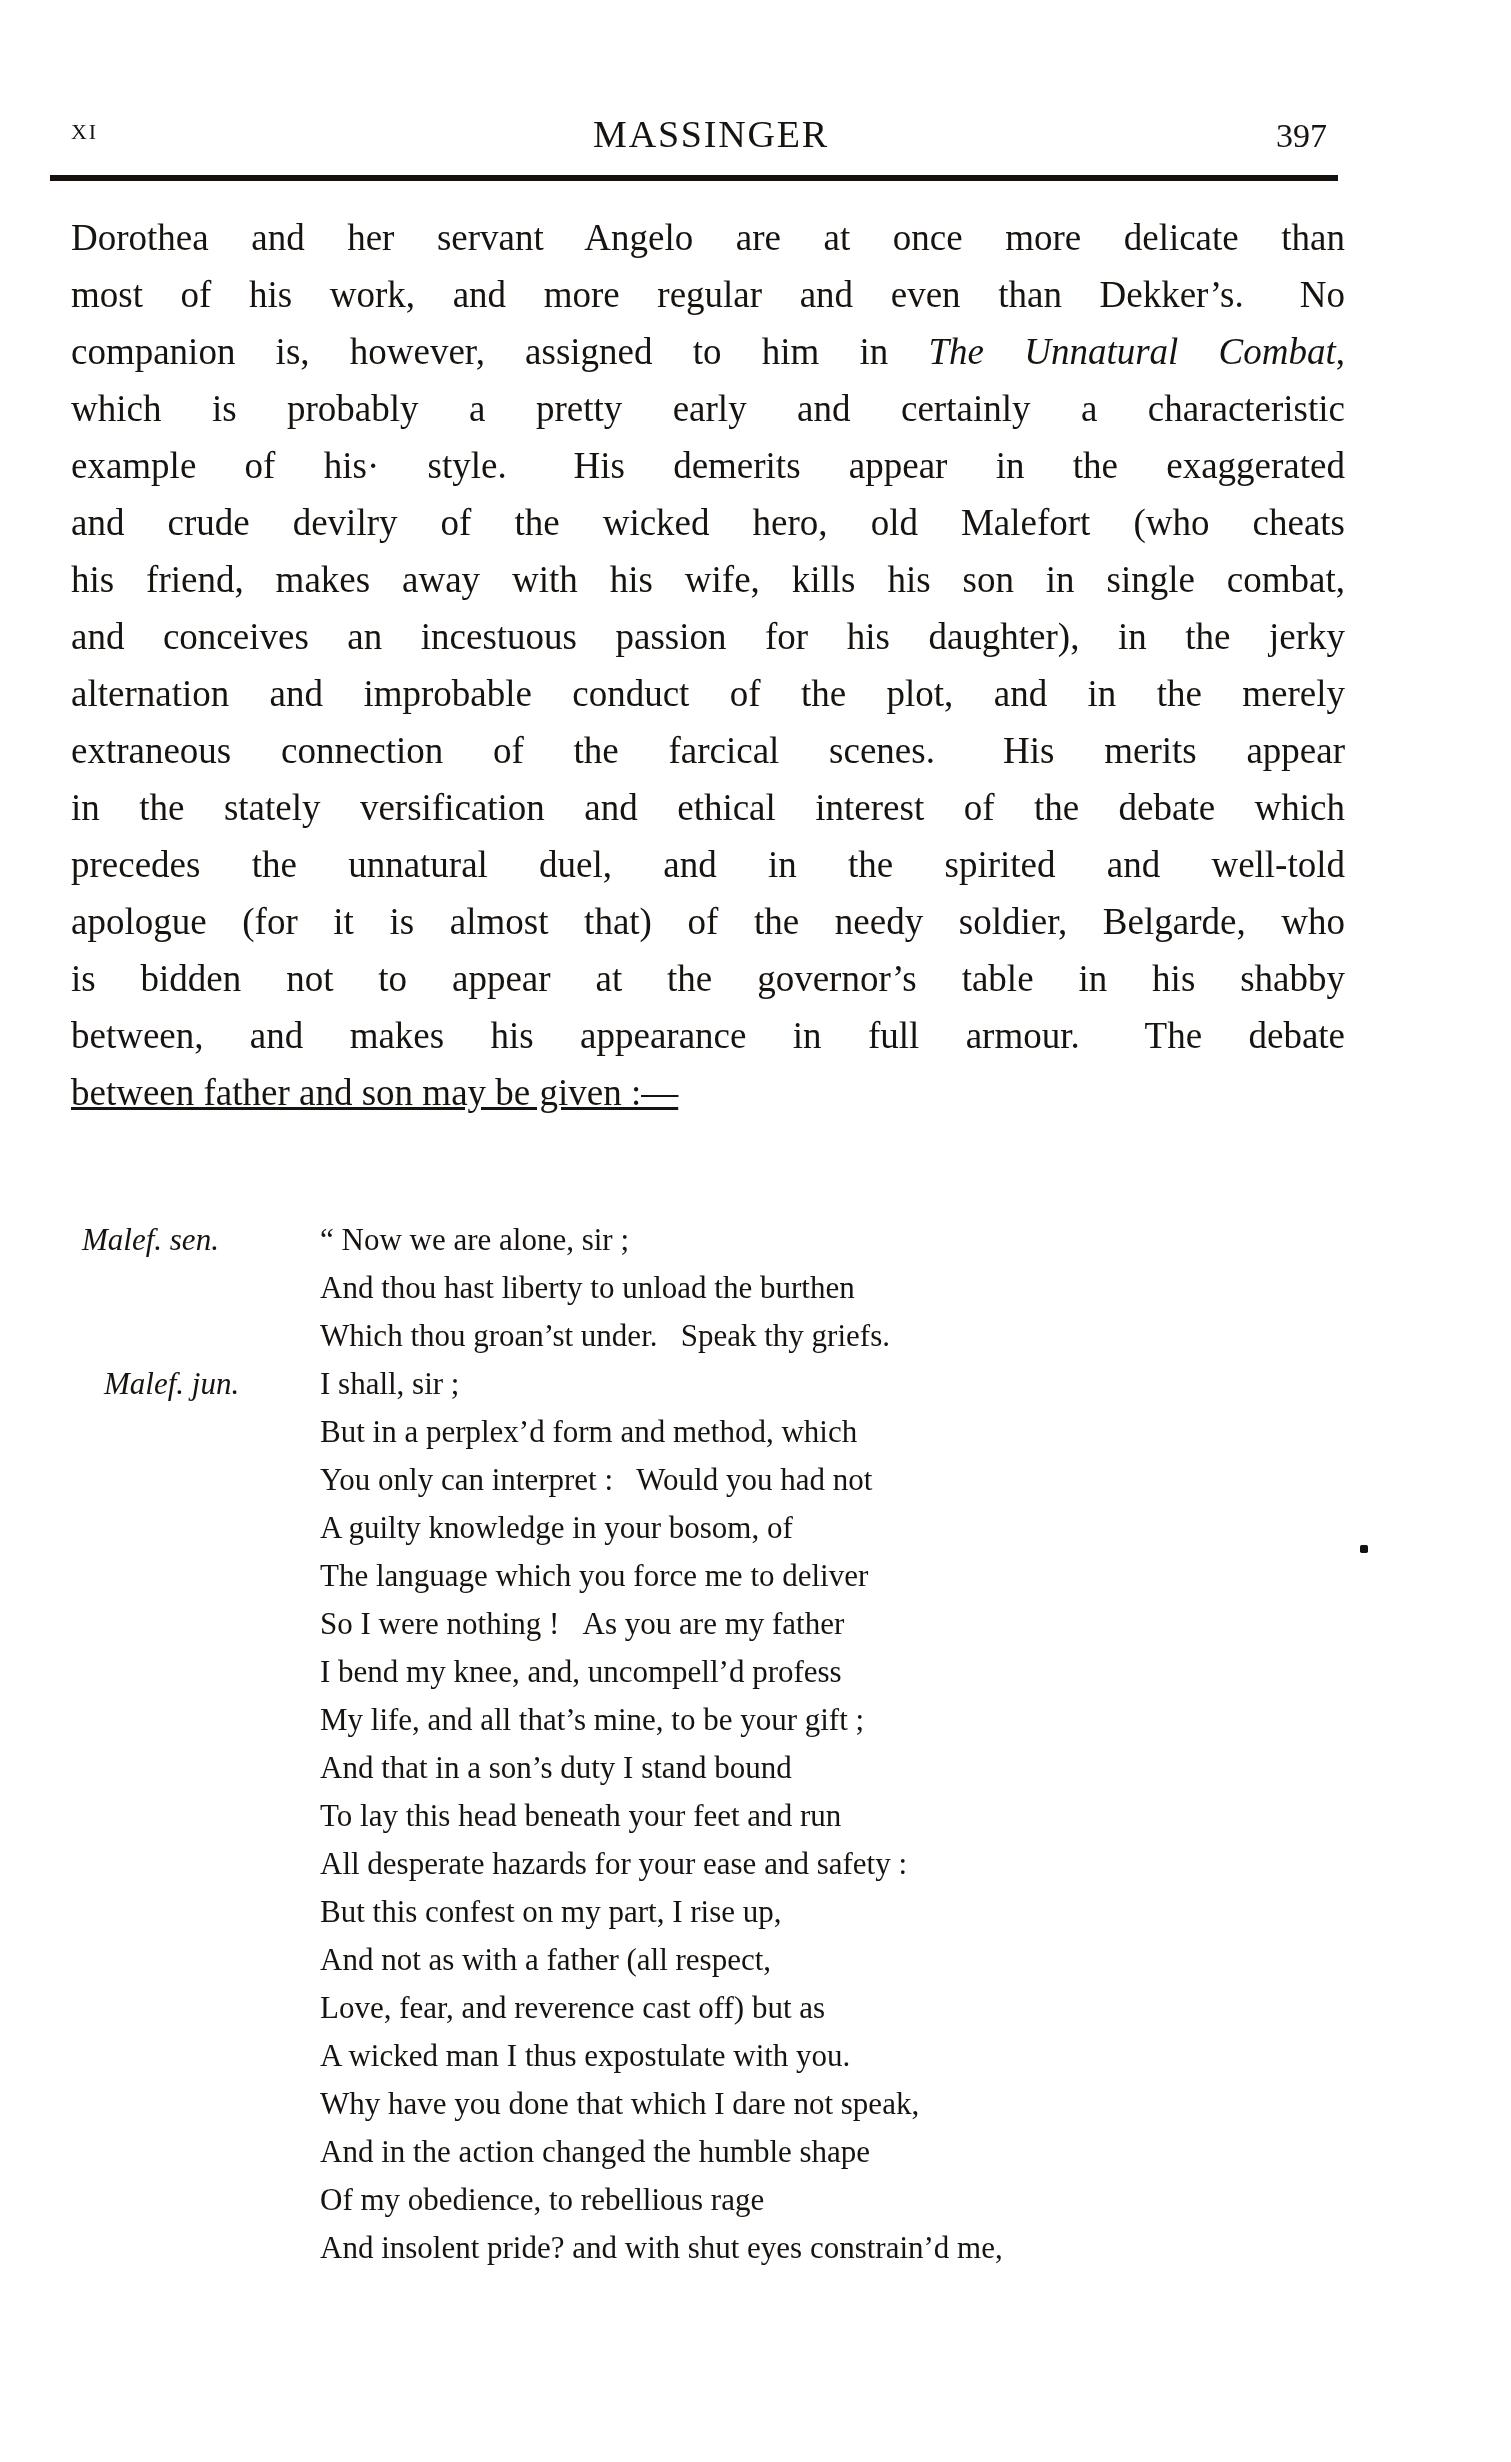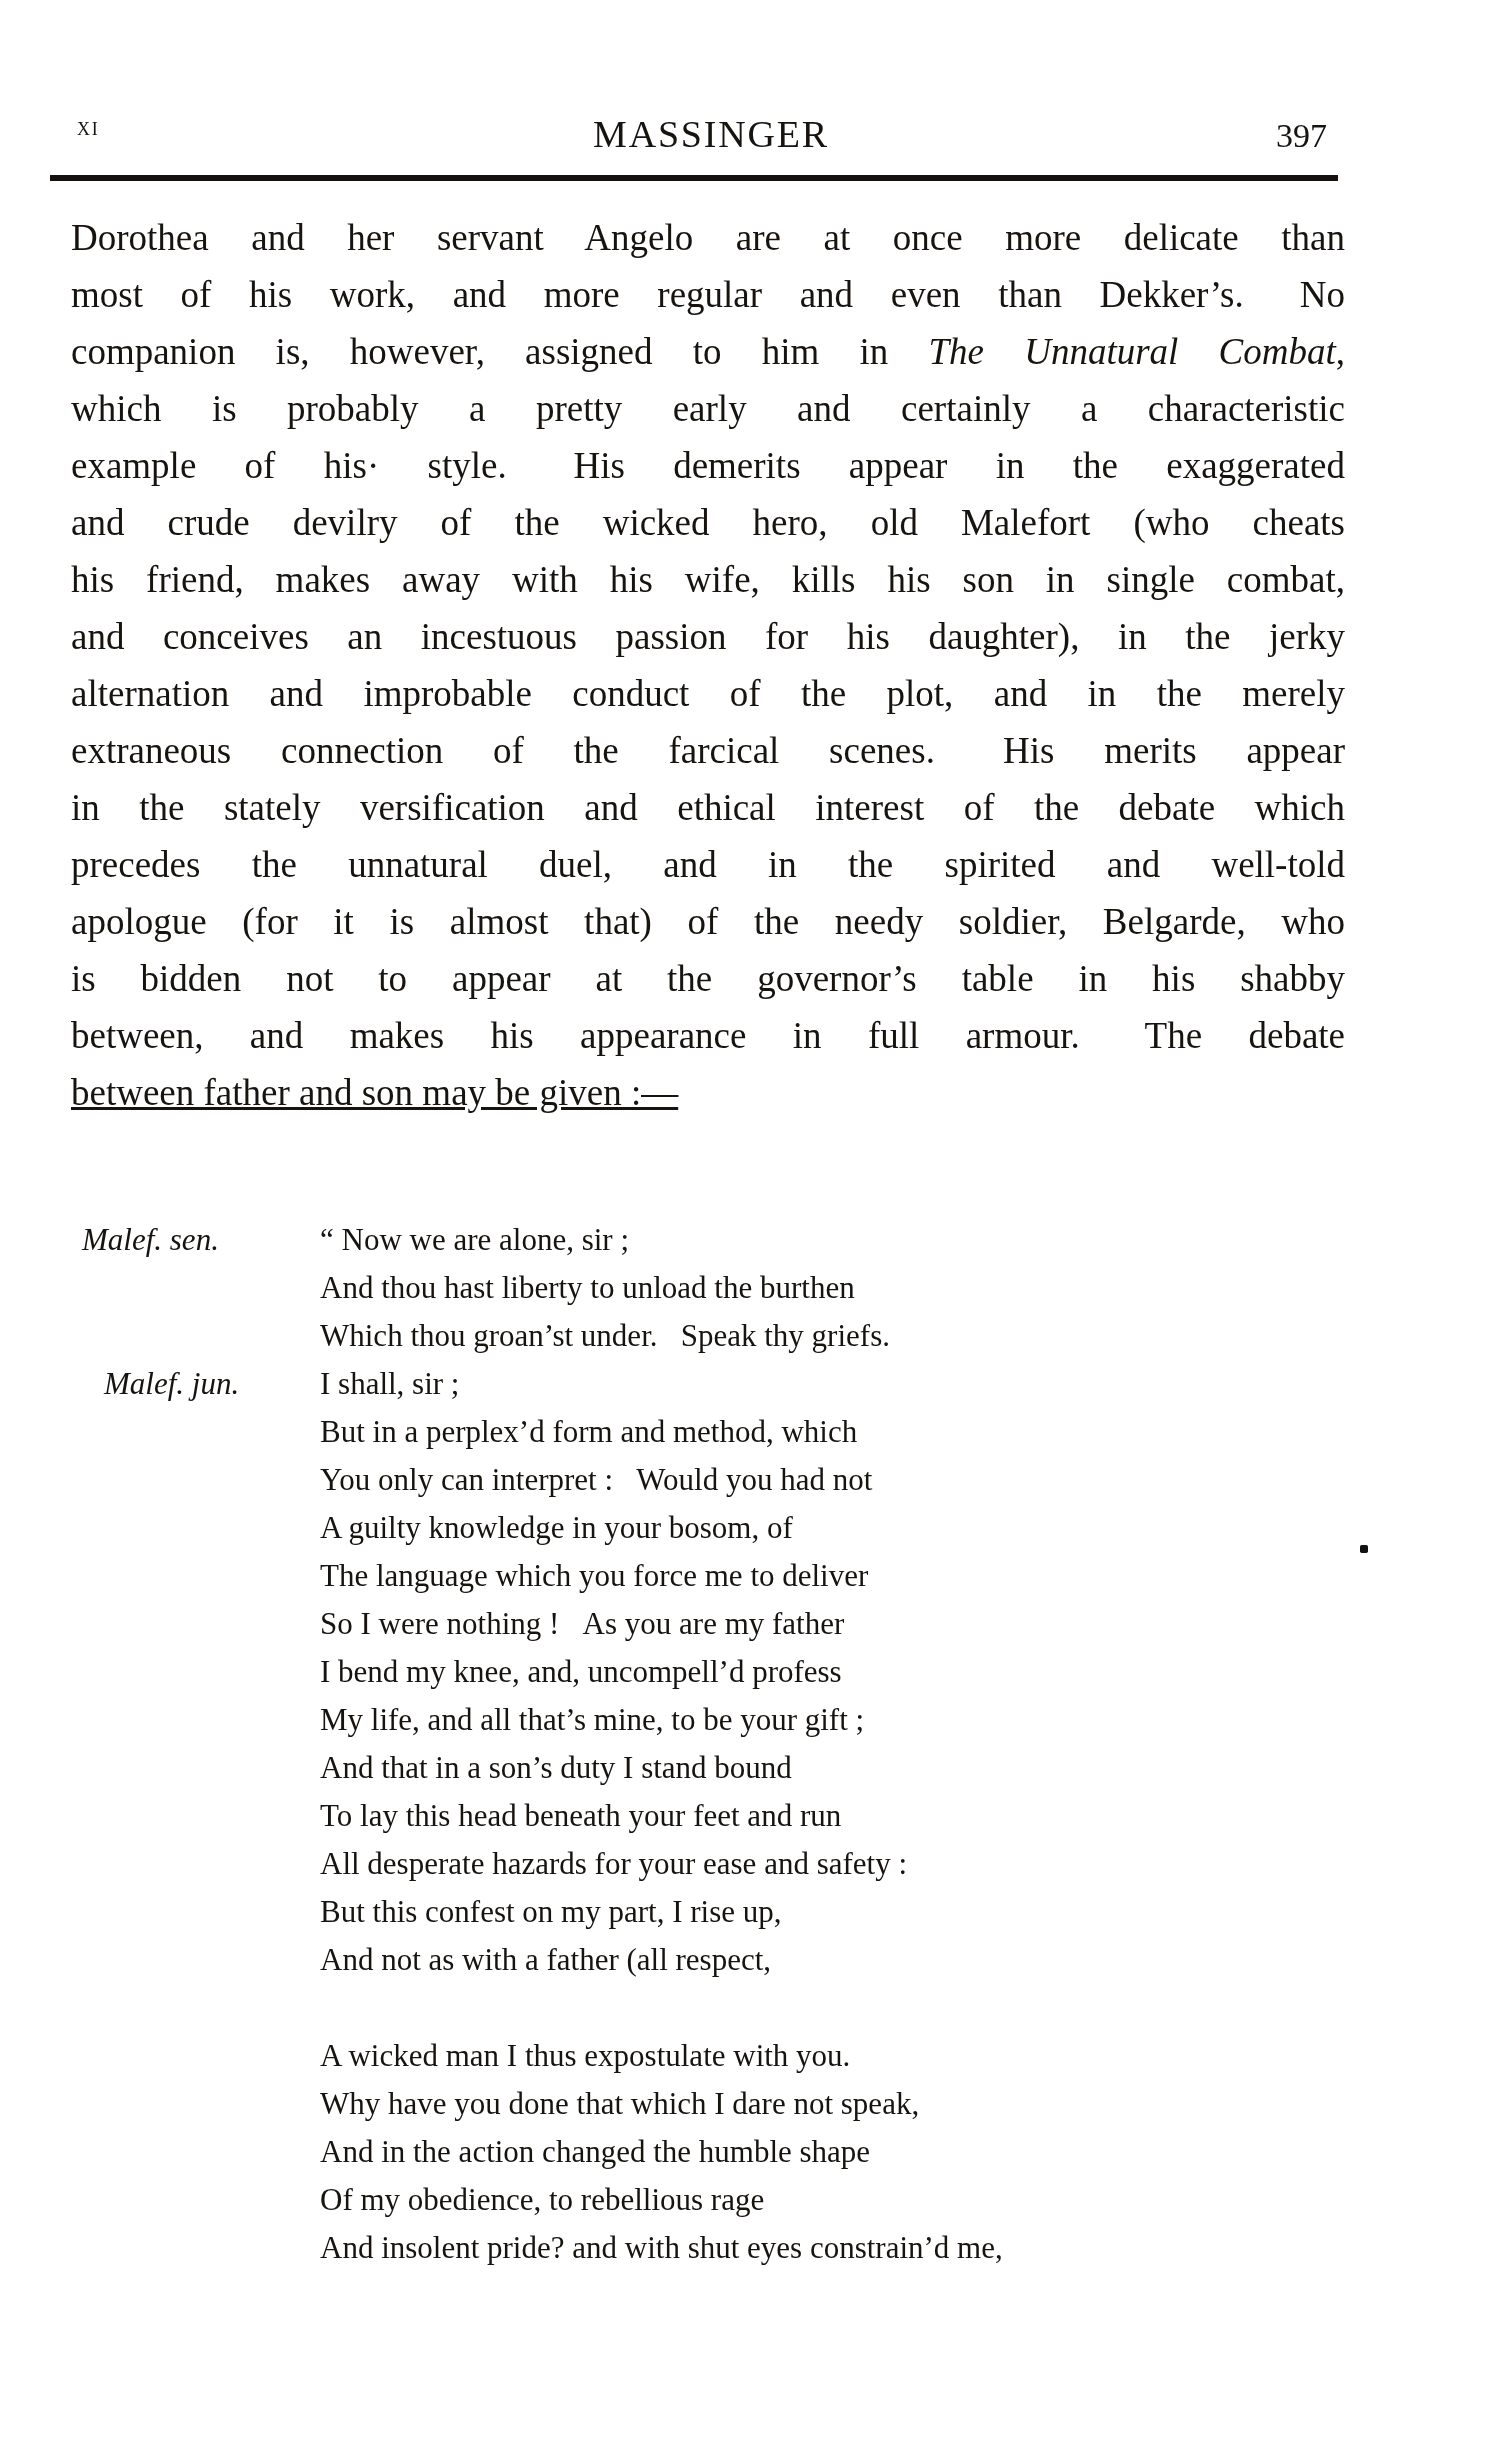--- a/index.html
+++ b/index.html
@@ -7,21 +7,21 @@
     width:1512px; height:2462px;
     background:#ffffff;
     position:relative;
     font-family:"Liberation Serif", serif;
     color:#17130f;
     overflow:hidden;
   }
   .abs { position:absolute; }
 
   
-  #folio      { left:77px;  top:119px; font-size:18px; letter-spacing:1.8px; }
+  #folio      { left:71px;  top:119px; font-size:22px; letter-spacing:1.8px; }
   #runtitle   { left:711px; top:112px; transform:translateX(-50%); font-size:38px; letter-spacing:1.8px; }
   #pagenum    { left:1276px; top:117px; font-size:34px; }
   #headrule   { left:50px; top:175px; width:1288px; height:5.5px; background:#14110e; }
 
   
   #para { left:71px; top:209px; width:1274px; font-size:37px; }
   .pline {
     line-height:57px; height:57px;
     text-align:justify; text-align-last:justify;
   }
@@ -125,20 +125,21 @@
   <div class="vrow">
       <span class="vlabel"></span>
       <span class="vtext">But this confest on my part, I rise up,</span>
     </div>
   <div class="vrow">
       <span class="vlabel"></span>
       <span class="vtext">And not as with a father (all respect,</span>
     </div>
   <div class="vrow">
       <span class="vlabel"></span>
+      <span class="vtext">Love, fear, and reverence cast off) but as</span>
     </div>
   <div class="vrow">
       <span class="vlabel"></span>
       <span class="vtext">A wicked man I thus expostulate with you.</span>
     </div>
   <div class="vrow">
       <span class="vlabel"></span>
       <span class="vtext">Why have you done that which I dare not speak,</span>
     </div>
   <div class="vrow">

